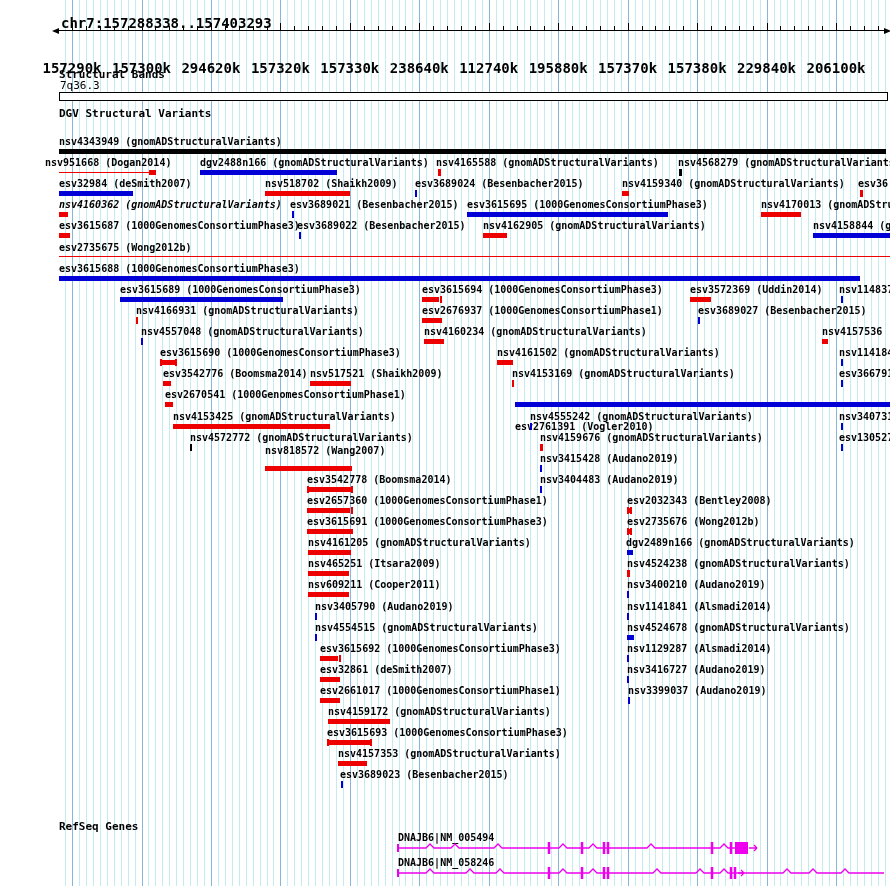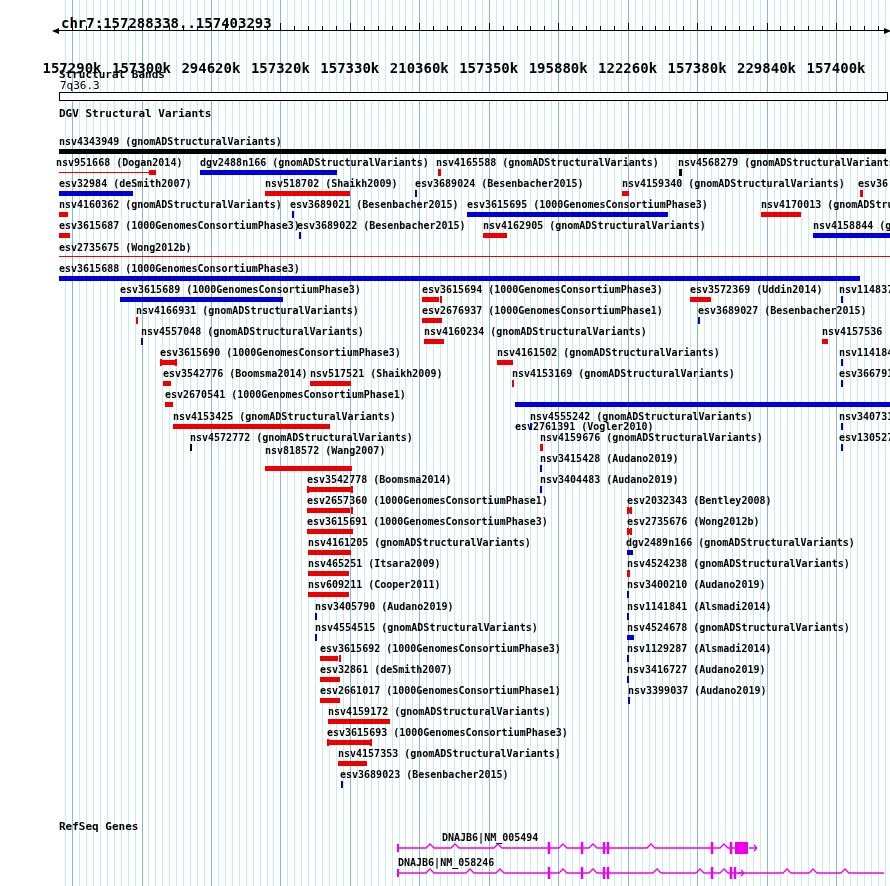--- a/index.html
+++ b/index.html
@@ -213,61 +213,61 @@
       <div class="rtick" style="left: 822.1px;"></div>
       <div class="rtick major" style="left: 836px;"></div>
       <div class="rtick" style="left: 849.9px;"></div>
       <div class="rtick" style="left: 863.8px;"></div>
       <div class="rtick" style="left: 877.7px;"></div>
       <div class="rlabel" style="left: 72px;">157290k</div>
       <div class="rlabel" style="left: 141.5px;">157300k</div>
       <div class="rlabel" style="left: 210.9px;">294620k</div>
       <div class="rlabel" style="left: 280.4px;">157320k</div>
       <div class="rlabel" style="left: 349.8px;">157330k</div>
-      <div class="rlabel" style="left: 419.3px;">210360k</div>
-      <div class="rlabel" style="left: 488.7px;">157350k</div>
+      <div class="rlabel" style="left: 419.3px;">238640k</div>
+      <div class="rlabel" style="left: 488.7px;">112740k</div>
       <div class="rlabel" style="left: 558.2px;">195880k</div>
-      <div class="rlabel" style="left: 627.6px;">122260k</div>
+      <div class="rlabel" style="left: 627.6px;">157370k</div>
       <div class="rlabel" style="left: 697.1px;">157380k</div>
       <div class="rlabel" style="left: 766.5px;">229840k</div>
-      <div class="rlabel" style="left: 836px;">157400k</div>
+      <div class="rlabel" style="left: 836px;">206100k</div>
     </div>
 
   <div>
     <div class="title" style="top:68px">Structural Bands</div>
     <div class="band-label">7q36.3</div>
     <div class="band-rect"></div>
   </div>
 
   <div>
     <div class="title" style="top:107px">DGV Structural Variants</div>
   <div class="vlabel" style="left: 59px; top: 136px;">nsv4343949 (gnomADStructuralVariants)</div>
       <div class="vbar" style="left: 59px; width: 827px; top: 149px; height: 5px; background: rgb(0, 0, 0);"></div>
-      <div class="vlabel" style="left: 56px; top: 157px;">nsv951668 (Dogan2014)</div>
+      <div class="vlabel" style="left: 45px; top: 157px;">nsv951668 (Dogan2014)</div>
       <div class="vbar" style="left: 59px; width: 97px; top: 169px; height: 7px;">
         <div style="position: absolute; left: 0px; top: 3px; width: 97px; height: 1px; background: rgb(238, 0, 0);"></div>
         <div style="position: absolute; left: 90px; top: 1px; width: 7px; height: 5px; background: rgb(238, 0, 0);"></div>
       </div>
       <div class="vlabel" style="left: 200px; top: 157px;">dgv2488n166 (gnomADStructuralVariants)</div>
       <div class="vbar" style="left: 200px; width: 137px; top: 170px; height: 5px; background: rgb(0, 0, 214);"></div>
       <div class="vlabel" style="left: 436px; top: 157px;">nsv4165588 (gnomADStructuralVariants)</div>
       <div class="vbar" style="left: 438px; width: 3px; top: 169px; height: 7px; background: rgb(238, 0, 0);"></div>
       <div class="vlabel" style="left: 678px; top: 157px;">nsv4568279 (gnomADStructuralVariants)</div>
       <div class="vbar" style="left: 679px; width: 3px; top: 169px; height: 7px; background: rgb(0, 0, 0);"></div>
       <div class="vlabel" style="left: 59px; top: 178px;">esv32984 (deSmith2007)</div>
       <div class="vbar" style="left: 59px; width: 74px; top: 191px; height: 5px; background: rgb(0, 0, 214);"></div>
       <div class="vlabel" style="left: 265px; top: 178px;">nsv518702 (Shaikh2009)</div>
       <div class="vbar" style="left: 265px; width: 85px; top: 191px; height: 5px; background: rgb(238, 0, 0);"></div>
       <div class="vlabel" style="left: 415px; top: 178px;">esv3689024 (Besenbacher2015)</div>
       <div class="vbar" style="left: 415px; width: 2px; top: 190px; height: 7px; background: rgb(0, 0, 214);"></div>
       <div class="vlabel" style="left: 622px; top: 178px;">nsv4159340 (gnomADStructuralVariants)</div>
       <div class="vbar" style="left: 622px; width: 7px; top: 191px; height: 5px; background: rgb(238, 0, 0);"></div>
       <div class="vlabel" style="left: 858px; top: 178px;">esv36</div>
       <div class="vbar" style="left: 860px; width: 3px; top: 190px; height: 7px; background: rgb(238, 0, 0);"></div>
-      <div class="vlabel" style="left: 59px; top: 199px;">nsv4160362 (gnomADStructuralVariants)</div>
+      <div class="vlabel" style="left: 59px; top: 199px; font-style: italic;">nsv4160362 (gnomADStructuralVariants)</div>
       <div class="vbar" style="left: 59px; width: 9px; top: 212px; height: 5px; background: rgb(238, 0, 0);"></div>
       <div class="vlabel" style="left: 290px; top: 199px;">esv3689021 (Besenbacher2015)</div>
       <div class="vbar" style="left: 292px; width: 2px; top: 211px; height: 7px; background: rgb(0, 0, 214);"></div>
       <div class="vlabel" style="left: 467px; top: 199px;">esv3615695 (1000GenomesConsortiumPhase3)</div>
       <div class="vbar" style="left: 467px; width: 201px; top: 212px; height: 5px; background: rgb(0, 0, 214);"></div>
       <div class="vlabel" style="left: 761px; top: 199px;">nsv4170013 (gnomADStructuralVariants)</div>
       <div class="vbar" style="left: 761px; width: 40px; top: 212px; height: 5px; background: rgb(238, 0, 0);"></div>
       <div class="vlabel" style="left: 59px; top: 220px;">esv3615687 (1000GenomesConsortiumPhase3)</div>
       <div class="vbar" style="left: 59px; width: 11px; top: 233px; height: 5px; background: rgb(238, 0, 0);"></div>
       <div class="vlabel" style="left: 297px; top: 220px;">esv3689022 (Besenbacher2015)</div>
@@ -412,21 +412,21 @@
         <div style="position: absolute; left: 43px; top: 0px; width: 2px; height: 7px; background: rgb(238, 0, 0);"></div>
       </div>
       <div class="vlabel" style="left: 338px; top: 748px;">nsv4157353 (gnomADStructuralVariants)</div>
       <div class="vbar" style="left: 338px; width: 29px; top: 761px; height: 5px; background: rgb(238, 0, 0);"></div>
       <div class="vlabel" style="left: 340px; top: 769px;">esv3689023 (Besenbacher2015)</div>
       <div class="vbar" style="left: 341px; width: 2px; top: 781px; height: 7px; background: rgb(0, 0, 214);"></div>
     </div>
 
   <div>
     <div class="title" style="top:820px">RefSeq Genes</div>
-  <div class="gene-label" style="left: 398px; top: 832px; margin-left: 44px;">DNAJB6|NM_005494</div>
+  <div class="gene-label" style="left: 398px; top: 832px;">DNAJB6|NM_005494</div>
       <div class="gene-label" style="left: 398px; top: 857px;">DNAJB6|NM_058246</div>
     </div>
 
   <svg class="genes" width="890" height="886">
       <g stroke="#ee00ee" fill="none" style="pointer-events:all">
         <path d="M398 848 L426 848 L430 844 L434 848 L451 848 L455 844 L459 848 L494 848 L498 844 L502 848 L559 848 L563 844 L567 848 L589 848 L593 844 L597 848 L647 848 L651 844 L655 848 L720 848 L724 844 L728 848 L735 848" stroke-width="1.3"></path>
         <path d="M398 844 L398 852" stroke-width="2"></path>
         <path d="M549 842 L549 854" stroke-width="2.5"></path>
         <path d="M582 842 L582 854" stroke-width="2.5"></path>
         <path d="M604 842 L604 854" stroke-width="2.5"></path>

